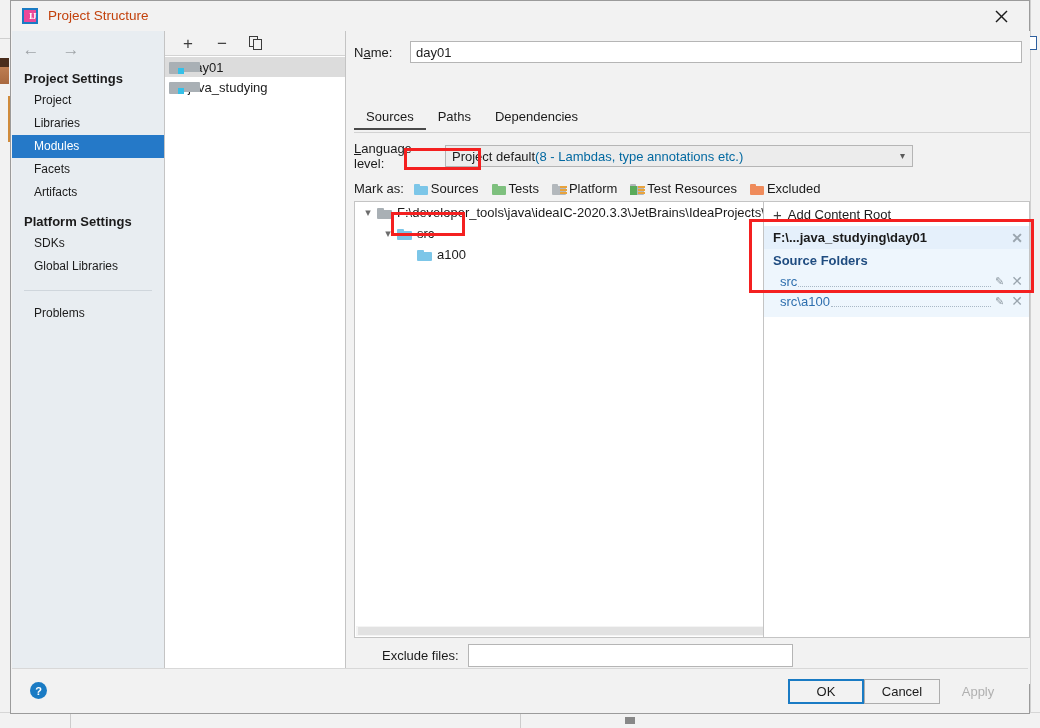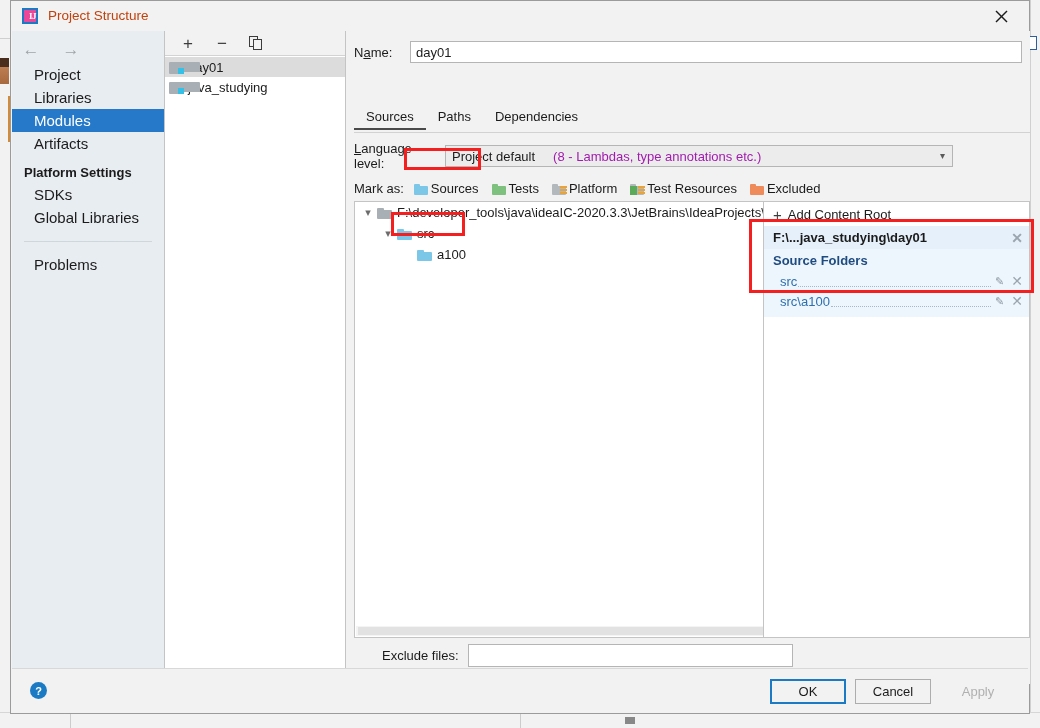--- a/index.html
+++ b/index.html
@@ -130,21 +130,21 @@
   }
   .sb-group {
     padding: 4px 0 3px 12px;
     font-size: 13px; font-weight: bold; color: #1b1b1b;
     margin-top: 6px;
   }
   .sb-group.first { margin-top: 4px; }
   .sb-item {
     height: 23px; line-height: 23px;
     padding-left: 22px;
-    font-size: 15px; color: #1b1b1b;
+    font-size: 12px; color: #1b1b1b;
     cursor: default;
   }
   .sb-item.selected {
     background: #2579c8;
     color: #ffffff;
   }
   .sb-divider {
     margin: 12px 12px 0 12px;
     height: 1px; background: #cfd6dc;
   }
@@ -244,32 +244,32 @@
     left: 0; right: 0; bottom: -1px; height: 2px;
     background: #4a4a4a;
   }
 
   .lang-row {
     position: absolute; left: 7px; top: 110px;
     display: flex; align-items: center;
   }
   .lang-label { font-size: 13px; color: #1b1b1b; width: 91px; }
   .lang-select {
-    width: 508px; height: 22px;
+    width: 468px; height: 22px;
     border: 1px solid #b5b5b5;
     background: #ececec;
     box-sizing: border-box;
     display: flex; align-items: center;
     padding: 0 6px;
     font-size: 13px;
     position: relative;
     cursor: default;
   }
   .lang-main { color: #1b1b1b; }
-  .lang-sub { color: #a21caf; margin-left: 18px; }
+  .lang-sub { color: #0369a1; margin-left: 0; }
   .lang-caret {
     position: absolute; right: 7px; top: 50%;
     transform: translateY(-50%);
     color: #5a5a5a; font-size: 10px; line-height: 1;
   }
 
   .markas-row {
     position: absolute; left: 7px; top: 148px;
     display: flex; align-items: center;
     font-size: 13px; color: #1b1b1b;
@@ -410,21 +410,21 @@
     box-sizing: border-box;
   }
   .help-btn {
     position: absolute; left: 18px; top: 13px;
     width: 17px; height: 17px; border-radius: 50%;
     background: #1a7bc4;
     display: flex; align-items: center; justify-content: center;
     color: #ffffff; font-size: 11px; font-weight: bold;
     cursor: default;
   }
-  .btns { position: absolute; right: 12px; top: 10px; display: flex; gap: 9px; }
+  .btns { position: absolute; right: 12px; top: 10px; display: flex; }
   .btn {
     min-width: 76px; height: 25px;
     display: flex; align-items: center; justify-content: center;
     font-size: 13px; color: #1b1b1b;
     background: #f2f2f2;
     border: 1px solid #adadad;
     box-sizing: border-box;
     cursor: default;
   }
   .btn.primary {
@@ -471,23 +471,25 @@
         </svg>
       </div>
     </div>
 
     <div class="sidebar">
       <div class="nav-arrows">
         <div class="nav-arrow">←</div>
         <div class="nav-arrow">→</div>
       </div>
       <div class="sidebar-list">
+        <div class="sb-group first">Project Settings</div>
         <div class="sb-item">Project</div>
         <div class="sb-item">Libraries</div>
         <div class="sb-item selected">Modules</div>
+        <div class="sb-item">Facets</div>
         <div class="sb-item">Artifacts</div>
         <div class="sb-group">Platform Settings</div>
         <div class="sb-item">SDKs</div>
         <div class="sb-item">Global Libraries</div>
         <div class="sb-divider"></div>
         <div class="sb-item spaced">Problems</div>
       </div>
     </div>
 
     <div class="modpanel">

